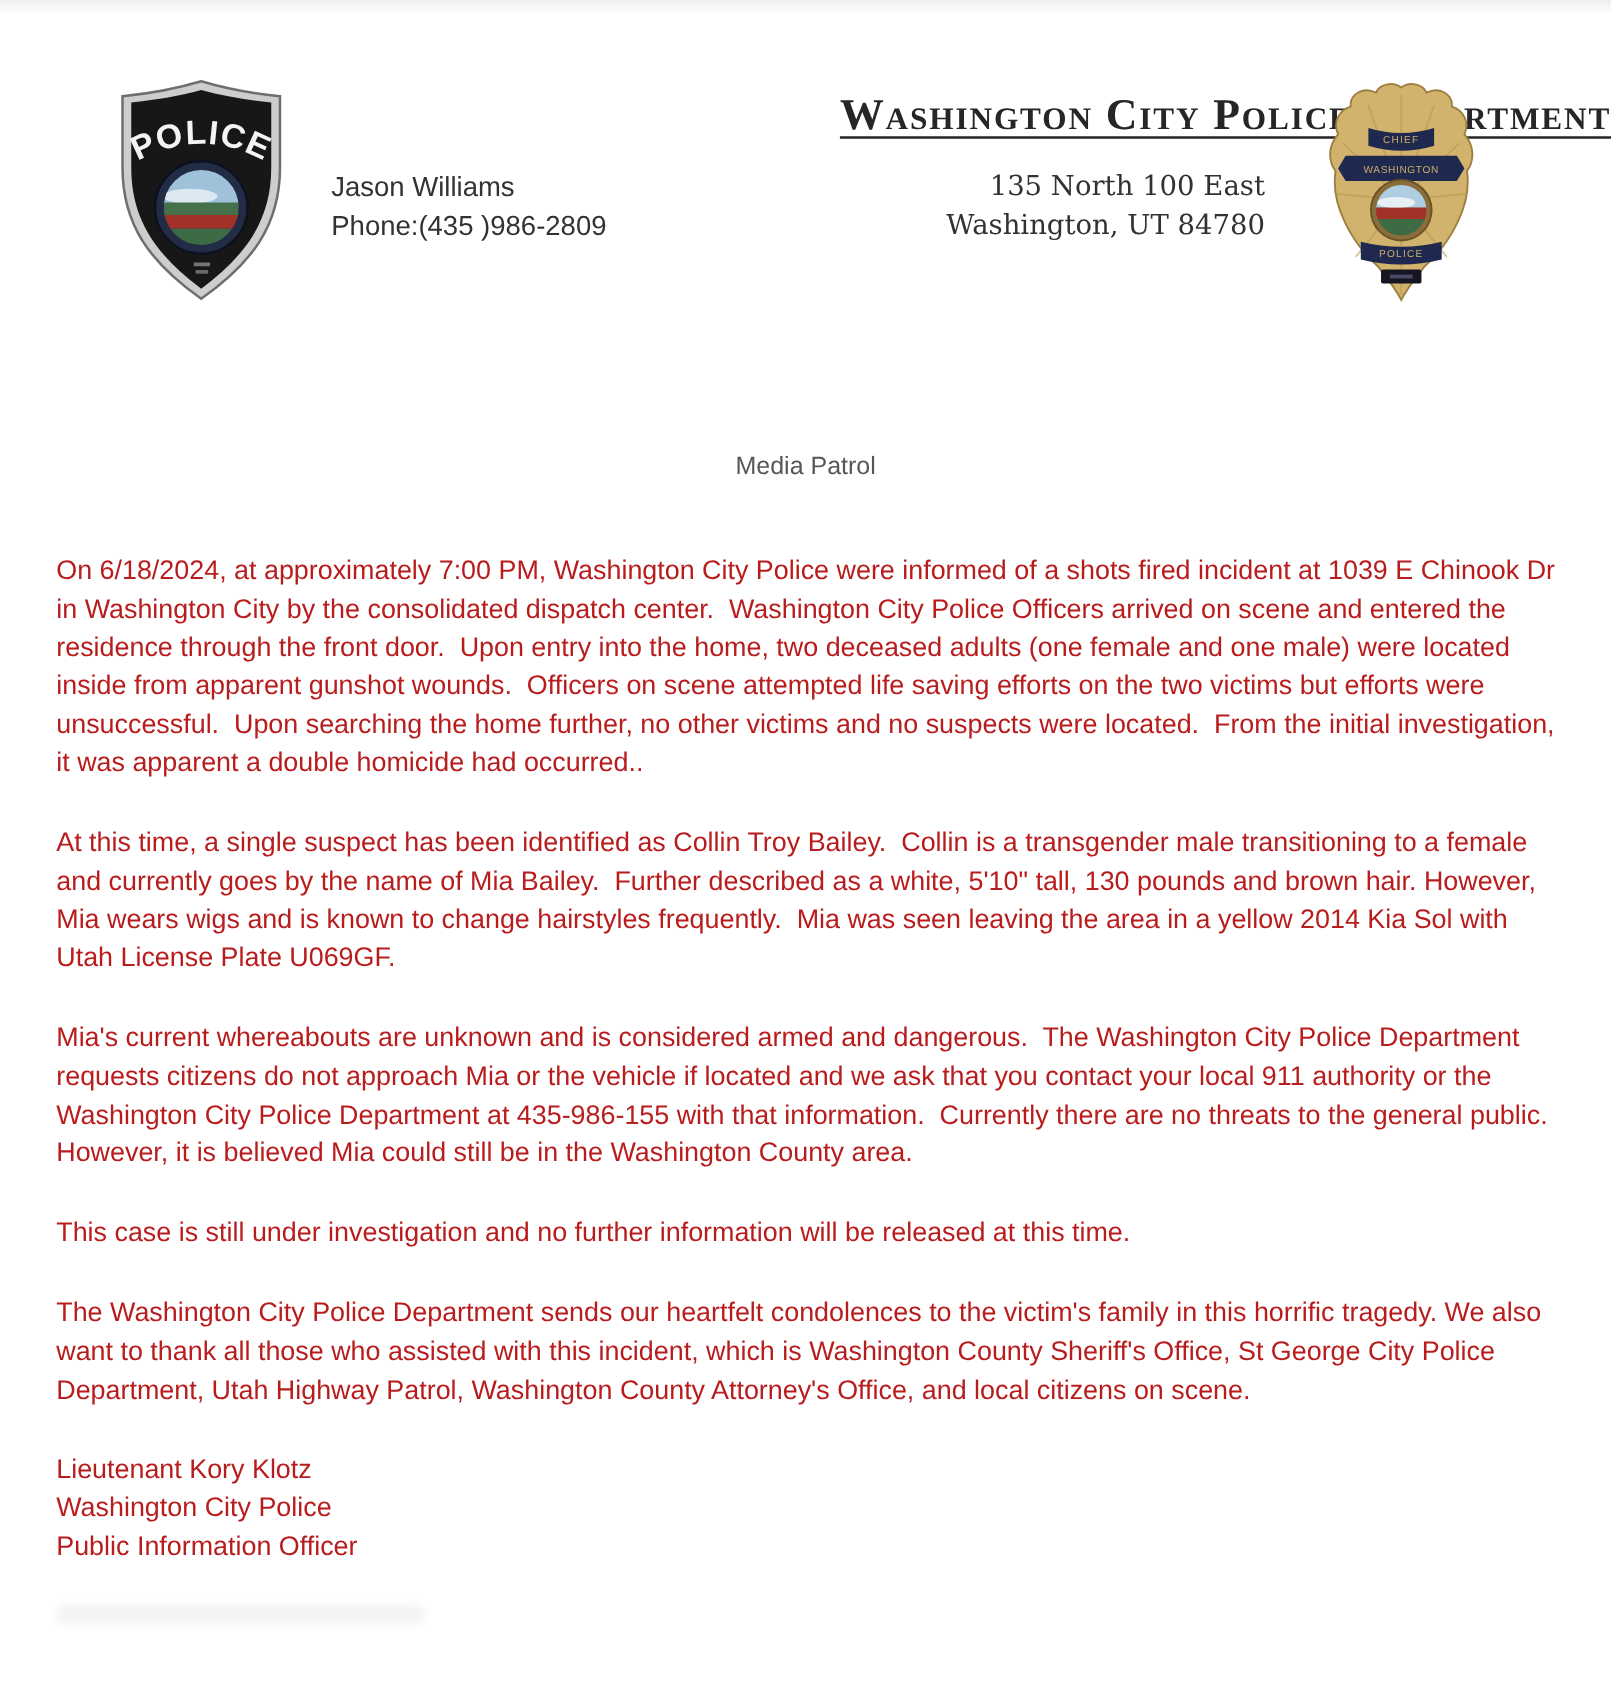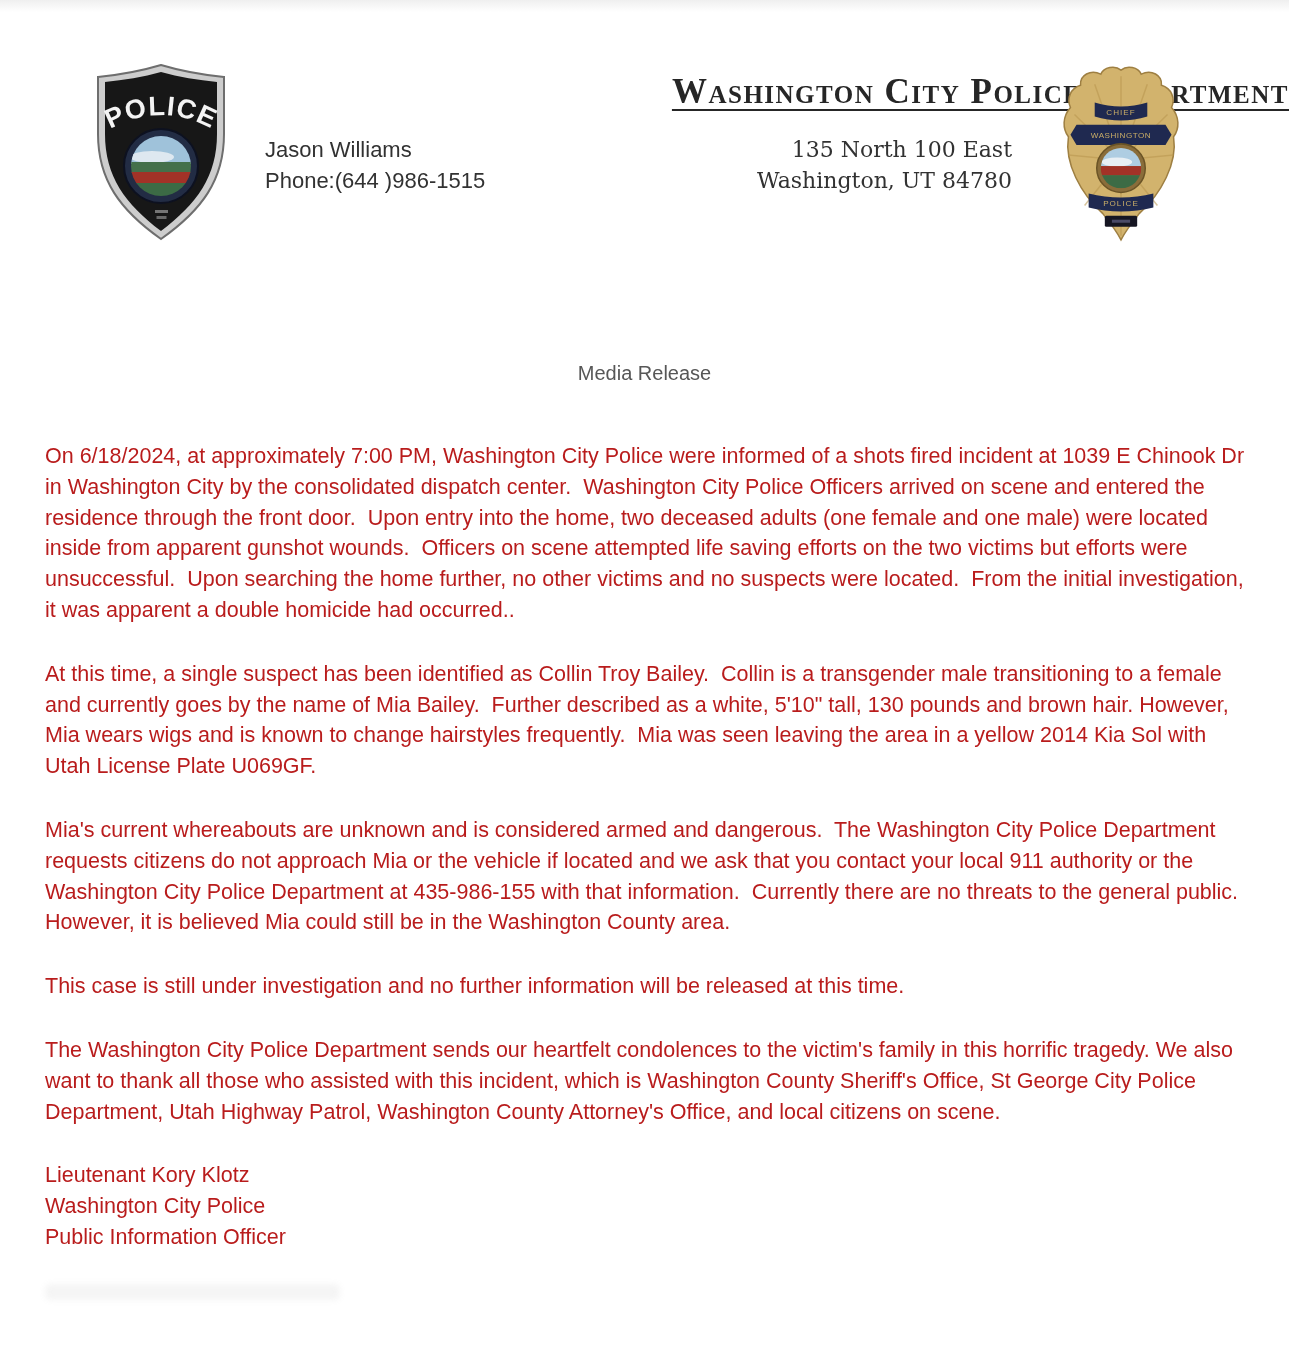--- a/index.html
+++ b/index.html
@@ -96,21 +96,21 @@
         </g>
         <rect x="69" y="148" width="13" height="3" fill="#8d8d8d" opacity="0.8"></rect>
         <rect x="70.5" y="154" width="10" height="3" fill="#8d8d8d" opacity="0.7"></rect>
       </svg>
     </div>
 
     <div class="dept-title">Washington City Police Department</div>
 
     <div class="contact-block">
       <div>Jason Williams</div>
-      <div>Phone:(644 )986-1515</div>
+      <div>Phone:(435 )986-2809</div>
     </div>
 
     <div class="address-block">
       <div>135 North 100 East</div>
       <div>Washington, UT 84780</div>
     </div>
 
     <div class="badge-right">
       <svg width="134" height="184" viewBox="0 0 132 182">
         <defs>
@@ -143,21 +143,21 @@
           <rect x="46" y="110" width="40" height="13" fill="#3c6b45"></rect>
         </g>
         <path d="M34 128 Q66 136 98 128 L98 142 Q66 150 34 142 Z" fill="#1f2950"></path>
         <text x="66" y="140" font-size="8" fill="#c9ad67" text-anchor="middle" letter-spacing="1">POLICE</text>
         <rect x="50" y="150" width="32" height="11" rx="1.5" fill="#161622"></rect>
         <rect x="57" y="154" width="18" height="3" fill="#4a4a66"></rect>
       </svg>
     </div>
   </div>
 
-  <div class="release-heading">Media Release</div>
+  <div class="release-heading">Media Patrol</div>
 
   <div class="release-body">
     <p>On 6/18/2024, at approximately 7:00 PM, Washington City Police were informed of a shots fired incident at 1039 E Chinook Dr in Washington City by the consolidated dispatch center.  Washington City Police Officers arrived on scene and entered the residence through the front door.  Upon entry into the home, two deceased adults (one female and one male) were located inside from apparent gunshot wounds.  Officers on scene attempted life saving efforts on the two victims but efforts were unsuccessful.  Upon searching the home further, no other victims and no suspects were located.  From the initial investigation, it was apparent a double homicide had occurred..</p>
     <p>At this time, a single suspect has been identified as Collin Troy Bailey.  Collin is a transgender male transitioning to a female and currently goes by the name of Mia Bailey.  Further described as a white, 5'10" tall, 130 pounds and brown hair. However, Mia wears wigs and is known to change hairstyles frequently.  Mia was seen leaving the area in a yellow 2014 Kia Sol with Utah License Plate U069GF.</p>
     <p>Mia's current whereabouts are unknown and is considered armed and dangerous.  The Washington City Police Department requests citizens do not approach Mia or the vehicle if located and we ask that you contact your local 911 authority or the Washington City Police Department at 435-986-155 with that information.  Currently there are no threats to the general public.  However, it is believed Mia could still be in the Washington County area.</p>
     <p>This case is still under investigation and no further information will be released at this time.</p>
     <p>The Washington City Police Department sends our heartfelt condolences to the victim's family in this horrific tragedy. We also want to thank all those who assisted with this incident, which is Washington County Sheriff's Office, St George City Police Department, Utah Highway Patrol, Washington County Attorney's Office, and local citizens on scene.</p>
 
     <div class="signature">
       <div>Lieutenant Kory Klotz</div>

